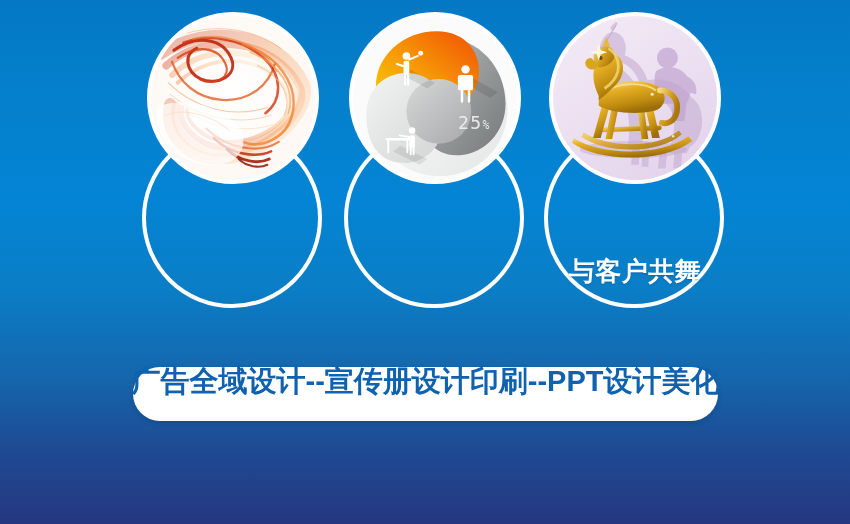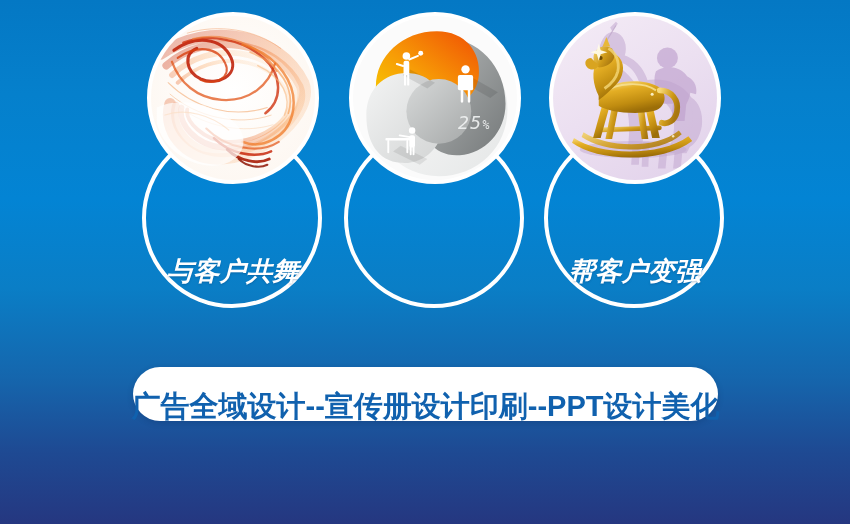--- a/index.html
+++ b/index.html
@@ -34,21 +34,20 @@
     top: 0;
     width: 850px;
     height: 350px;
   }
 
   .item {
     position: absolute;
     top: 0;
     width: 210px;
     height: 350px;
-    font-style: italic;
   }
   .item.i0 { left: 128px; }
   .item.i1 { left: 330px; }
   .item.i2 { left: 530px; }
 
   
   .ring {
     position: absolute;
     left: 14px;
     top: 128px;
@@ -96,21 +95,21 @@
   
   #banner {
     position: absolute;
     left: 133px;
     top: 367px;
     width: 585px;
     height: 54px;
     background: #ffffff;
     border-radius: 27px;
     display: flex;
-    align-items: flex-end;
+    align-items: flex-start;
     justify-content: center;
     box-shadow: 0 2px 6px rgba(0,20,60,0.18);
   }
   #banner .txt {
     color: #1061ae;
     font-size: 29px;
     font-weight: 700;
     letter-spacing: 0px;
     white-space: nowrap;
     line-height: 1;
@@ -173,21 +172,20 @@
             <path d="M20 82 C 48 106, 90 116, 126 104" stroke="#f3a96c" stroke-width="1" opacity="0.45"></path>
             <path d="M30 96 C 58 116, 96 124, 128 114" stroke="#f6bc8a" stroke-width="0.9" opacity="0.4"></path>
             <path d="M38 18 C 70 8, 110 14, 136 34" stroke="#f09254" stroke-width="1" opacity="0.45"></path>
           </g>
 
           <path d="M6 96 C 30 84, 66 92, 88 112 C 104 128, 98 150, 74 156 C 44 162, 12 140, 6 112 Z" fill="#ffffff" opacity="0.72"></path>
           <path d="M14 104 C 36 96, 64 104, 82 120" fill="none" stroke="#fbe0c7" stroke-width="1.2" opacity="0.7"></path>
         </svg>
       </div>
 
-      <div class="caption">与客户共舞</div>
     </div>
 
     <div class="item i1">
       <div class="ring"></div>
 
       <div class="photo">
         <svg viewBox="0 0 172 172" xmlns="http://www.w3.org/2000/svg">
           <defs>
             <linearGradient id="g1y" x1="0%" y1="100%" x2="100%" y2="0%">
               <stop offset="0%" stop-color="#f7d000"></stop>
@@ -346,21 +344,21 @@
 
             <path d="M112 78 C 124 78, 132 88, 130 100 C 128 110, 120 114, 114 112" fill="none" stroke="url(#g2gold2)" stroke-width="6" stroke-linecap="round"></path>
 
             <path d="M46 36 l 2 -7 l 2 7 l 7 2 l -7 2 l -2 7 l -2 -7 l -7 -2 Z" fill="#fffbe8" opacity="0.95"></path>
             <circle cx="104" cy="82" r="1.6" fill="#fff7d6" opacity="0.9"></circle>
             <circle cx="126" cy="126" r="1.3" fill="#fff7d6" opacity="0.85"></circle>
           </g>
         </svg>
       </div>
 
-      <div class="caption">帮客户变强</div>
+      <div class="caption">与客户共舞</div>
     </div>
 
   </div>
 
   <div id="banner">
     <span class="txt">广告全域设计--宣传册设计印刷--PPT设计美化</span>
   </div>
 
 </div>
 

